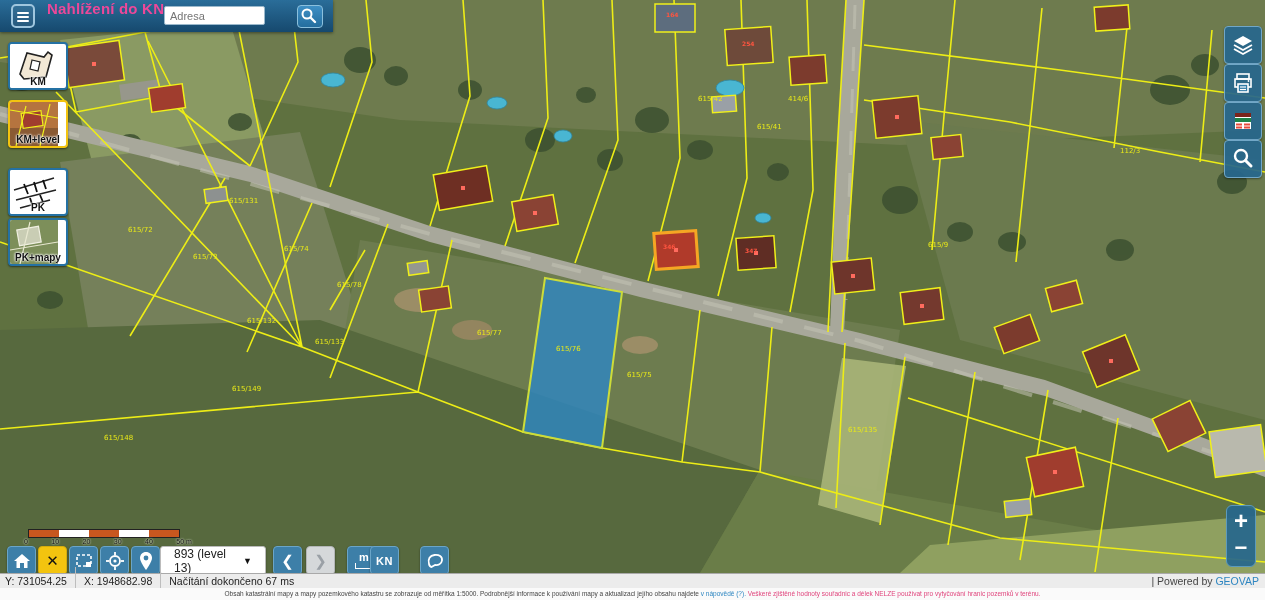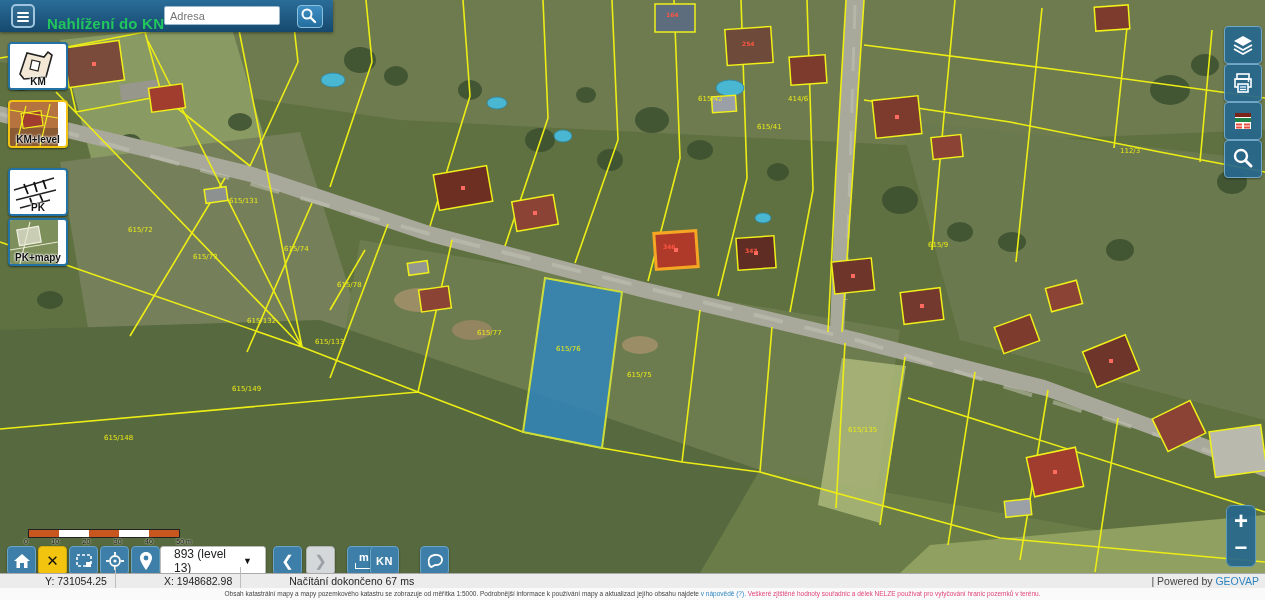--- a/index.html
+++ b/index.html
@@ -8,22 +8,22 @@
   .abs{position:absolute;}
   
   #map-viewport{left:0;top:0;width:1265px;height:573px;overflow:hidden;background:#5f7140;}
   
   #topbar{left:0;top:0;width:333px;height:32px;
           background:linear-gradient(#2a6d99,#16496e);
           box-shadow:0 1px 3px rgba(0,0,0,.45);display:flex;align-items:center;}
   #menu-btn{left:11px;top:4px;width:24px;height:24px;border:2px solid #9fc6de;border-radius:5px;
             background:rgba(255,255,255,.06);cursor:pointer;box-sizing:border-box;padding:4px 3px;}
   #menu-btn .bar{height:2px;background:#fff;margin:2px 1px;border-radius:1px;}
-  #app-title{left:47px;top:15px;color:#22c55e;font-size:15px;font-weight:bold;letter-spacing:.2px;}
-  #search-input{left:164px;top:6px;width:116px;height:19px;border:1px solid #9bb9cc;border-radius:2px;
+  #app-title{left:47px;top:0;color:#ec4899;font-size:15px;font-weight:bold;letter-spacing:.2px;}
+  #search-input{left:164px;top:6px;width:101px;height:19px;border:1px solid #9bb9cc;border-radius:2px;
                 font-size:11px;padding:0 5px;color:#333;box-sizing:border-box;}
   #search-btn{left:297px;top:5px;width:24px;height:21px;border:1px solid #8bc0dd;border-radius:4px;
               background:linear-gradient(#3e8fc5,#246e9e);cursor:pointer;}
   
   .layer-btn{left:8px;width:60px;height:48px;border:2px solid #2471a3;border-radius:4px;
              background:#fff;box-sizing:border-box;cursor:pointer;overflow:hidden;
              box-shadow:0 1px 2px rgba(0,0,0,.5);}
   .layer-btn.sel{border-color:#f3c40f;}
   .layer-btn svg{display:block;}
   .layer-label{position:absolute;left:0;right:0;bottom:1px;text-align:center;
@@ -59,21 +59,21 @@
   #zoom-select .caret{font-size:9px;color:#111;}
   .chev{font-size:15px;font-weight:bold;line-height:1;}
   #measure-btn{width:34px;flex-direction:column;}
   #measure-btn .m-txt{font-size:11px;font-weight:bold;line-height:9px;}
   #measure-btn .ruler{width:16px;height:5px;border-left:1.5px solid #fff;border-right:1.5px solid #fff;
                       border-bottom:1.5px solid #fff;margin-top:1px;}
   #kn-btn{font-size:11px;font-weight:bold;letter-spacing:.5px;}
   
   #statusbar{left:0;top:573px;width:1265px;height:15px;background:#ececec;border-top:1px solid #a9a9a9;
              display:flex;align-items:center;font-size:10.5px;color:#222;box-sizing:border-box;}
-  #statusbar .seg{padding:8px 8px;border-right:1px solid #bdbdbd;margin-left:40px;}
+  #statusbar .seg{padding:8px 8px;border-right:1px solid #bdbdbd;}
   #statusbar .seg:first-child{padding-left:5px;}
   #statusbar .spacer{flex:1;border:none;}
   #statusbar .right{padding:0 6px;color:#444;}
   #statusbar a{color:#2e86c1;text-decoration:none;}
   
   #disclaimer{left:0;top:588px;width:1265px;height:12px;background:#fafafa;text-align:center;
               font-size:6.5px;line-height:11px;color:#444;white-space:nowrap;overflow:hidden;}
   #disclaimer .lnk{color:#2e86c1;}
   #disclaimer .warn{color:#e0447c;}
   text.plbl{fill:#e9e918;font-size:7px;font-family:"DejaVu Sans",sans-serif;}

